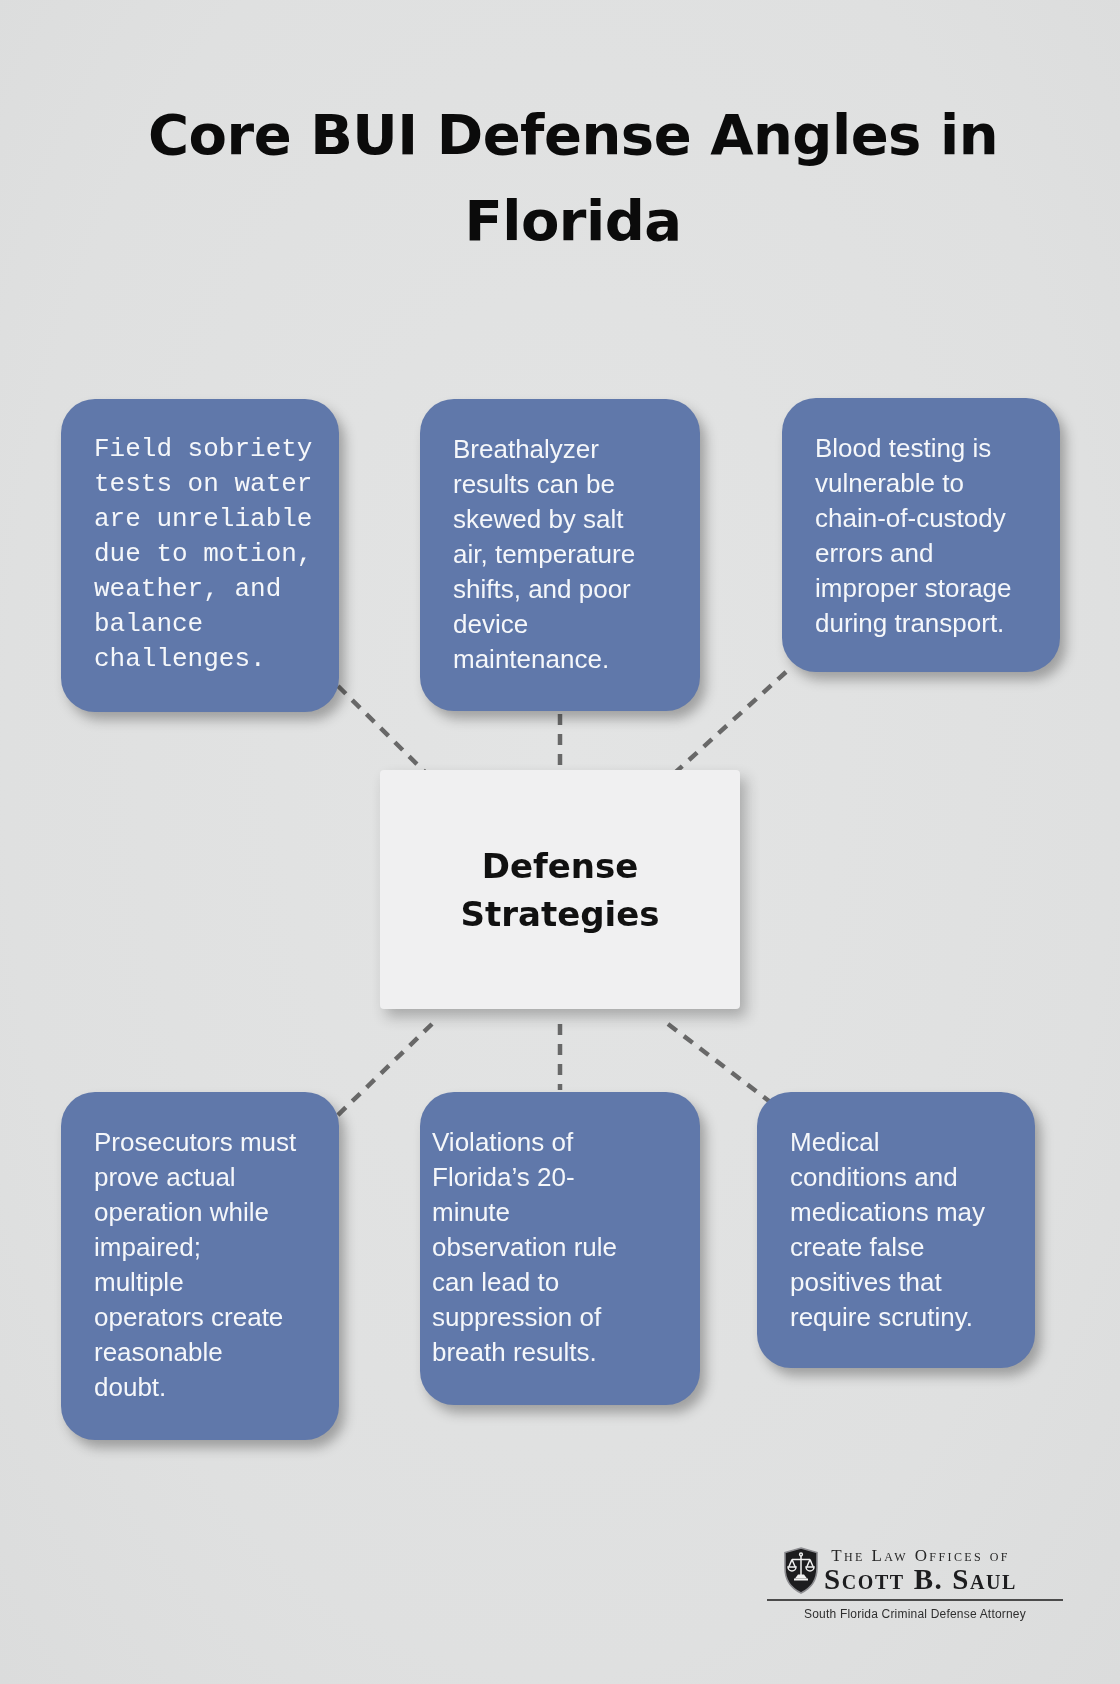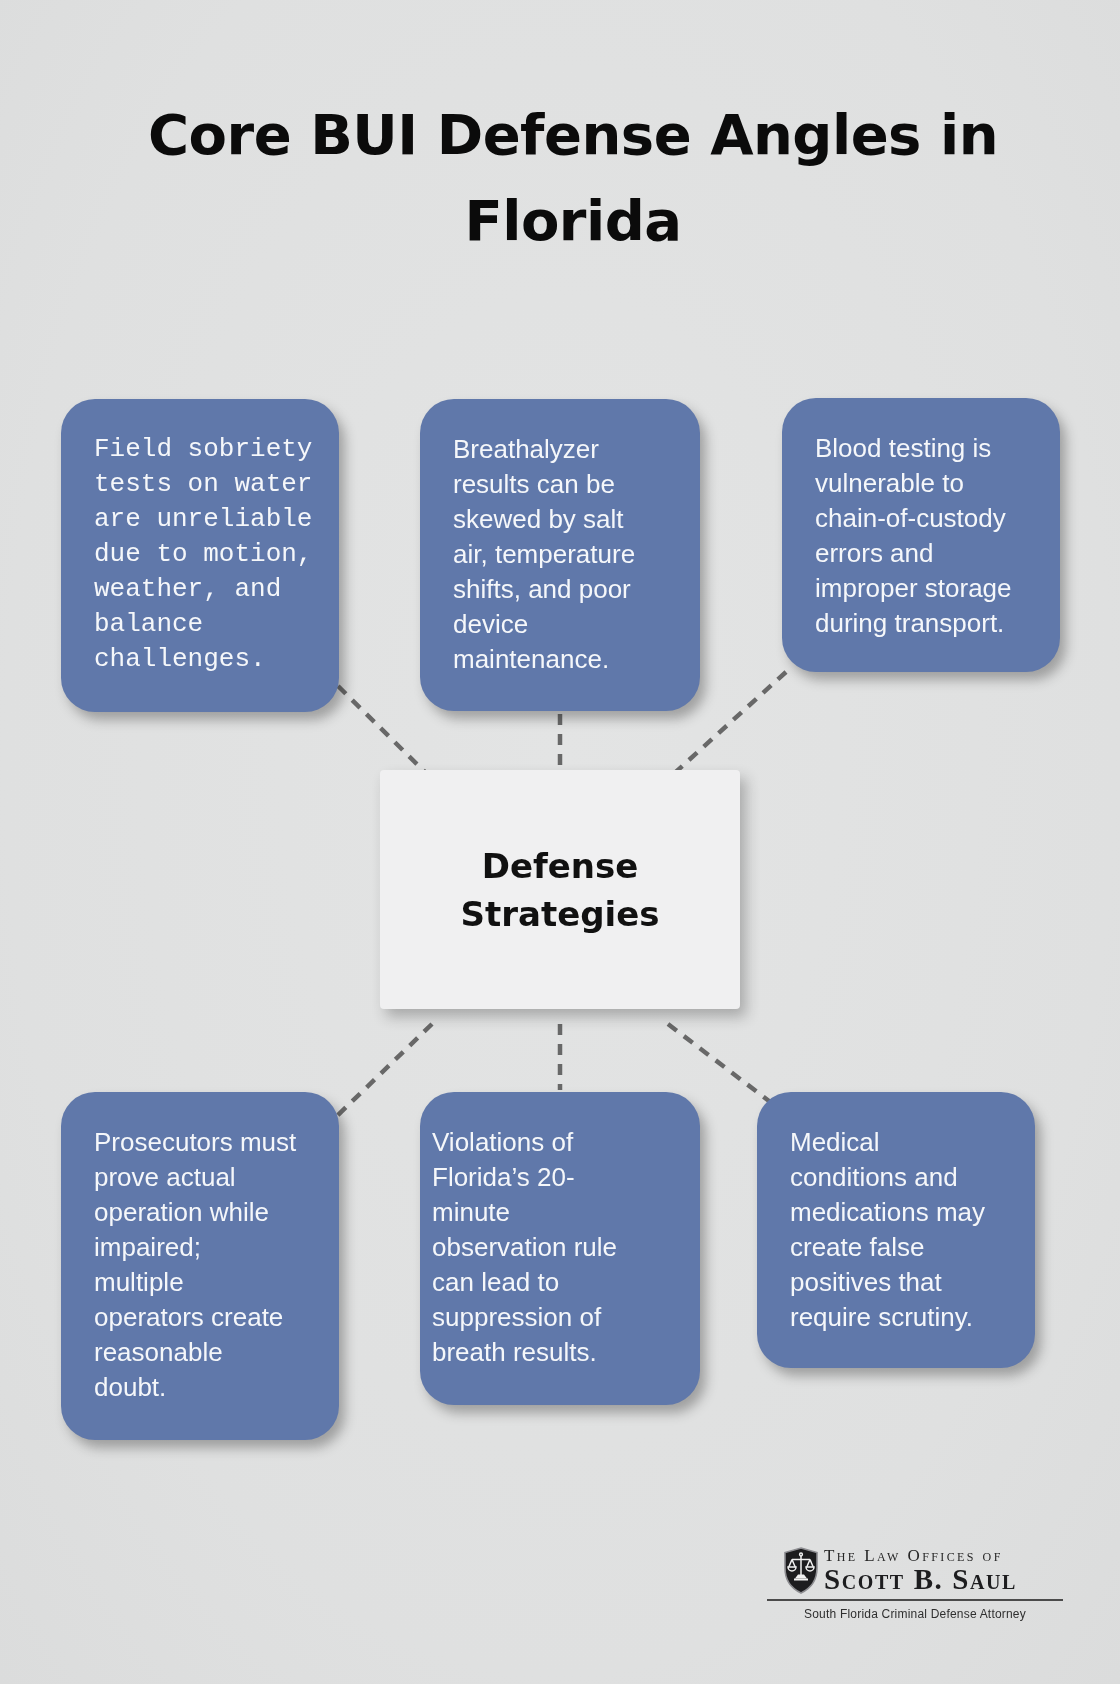--- a/index.html
+++ b/index.html
@@ -63,20 +63,21 @@
   .logo-row{display:flex;align-items:flex-start;}
   .shield{margin-left:17px;flex:0 0 auto;}
   .logo-text{margin-left:6px;}
   .logo-prefix{
     font-family:"Liberation Serif", serif;
     font-variant:small-caps;
     font-size:17px;line-height:18px;
     letter-spacing:2.4px;
     color:#262626;
     white-space:nowrap;
+    text-align:center;
   }
   .logo-name{
     font-family:"Liberation Serif", serif;
     font-variant:small-caps;
     font-weight:700;
     font-size:29px;line-height:28px;
     letter-spacing:1.6px;
     color:#1d1d1f;
     white-space:nowrap;
   }

